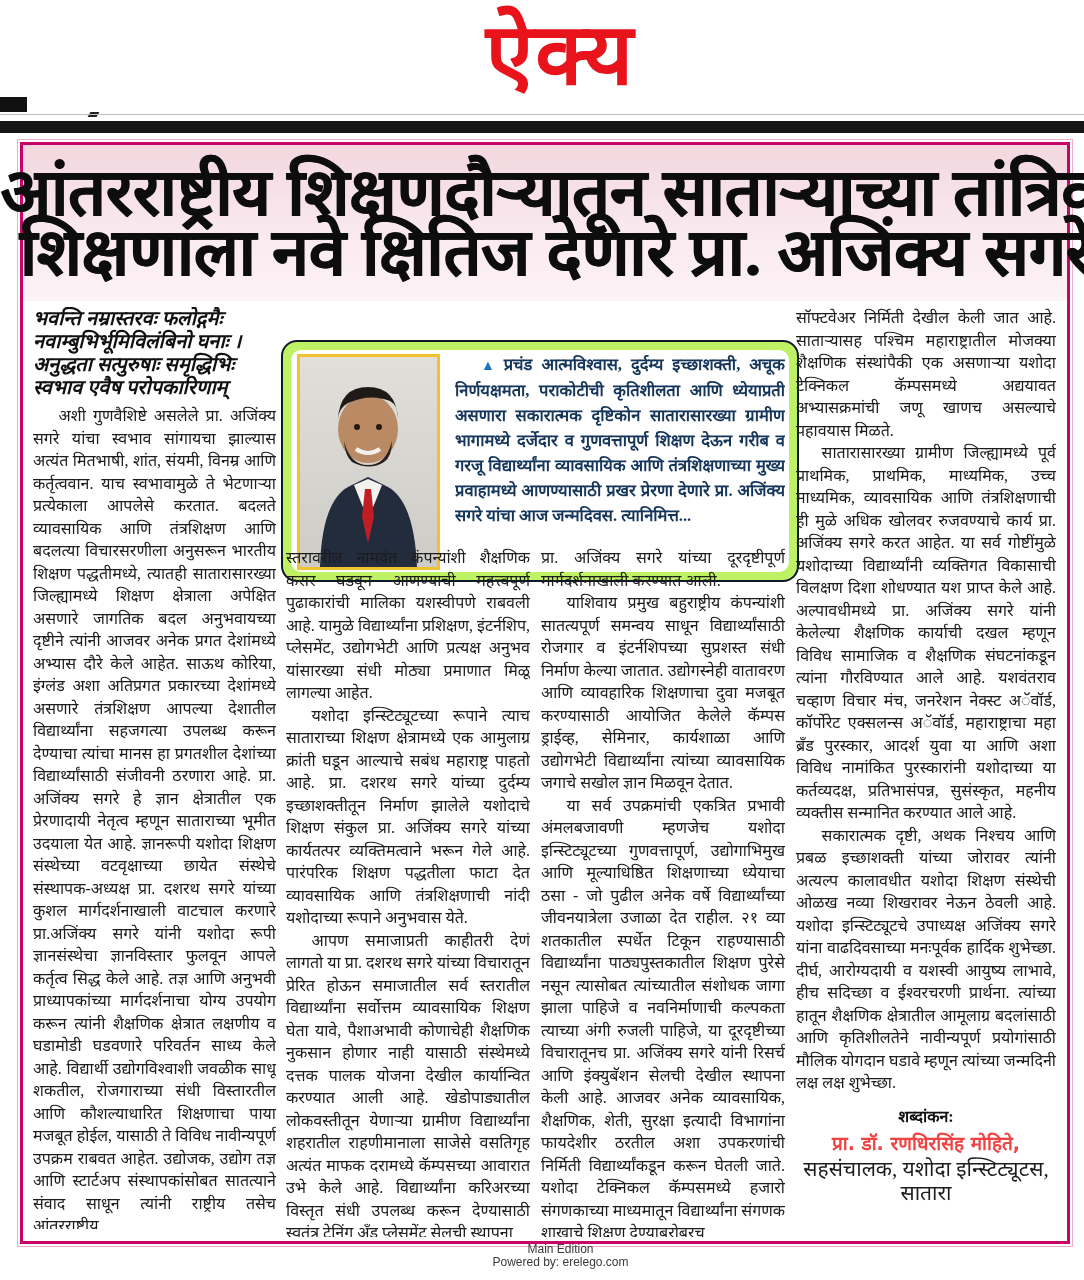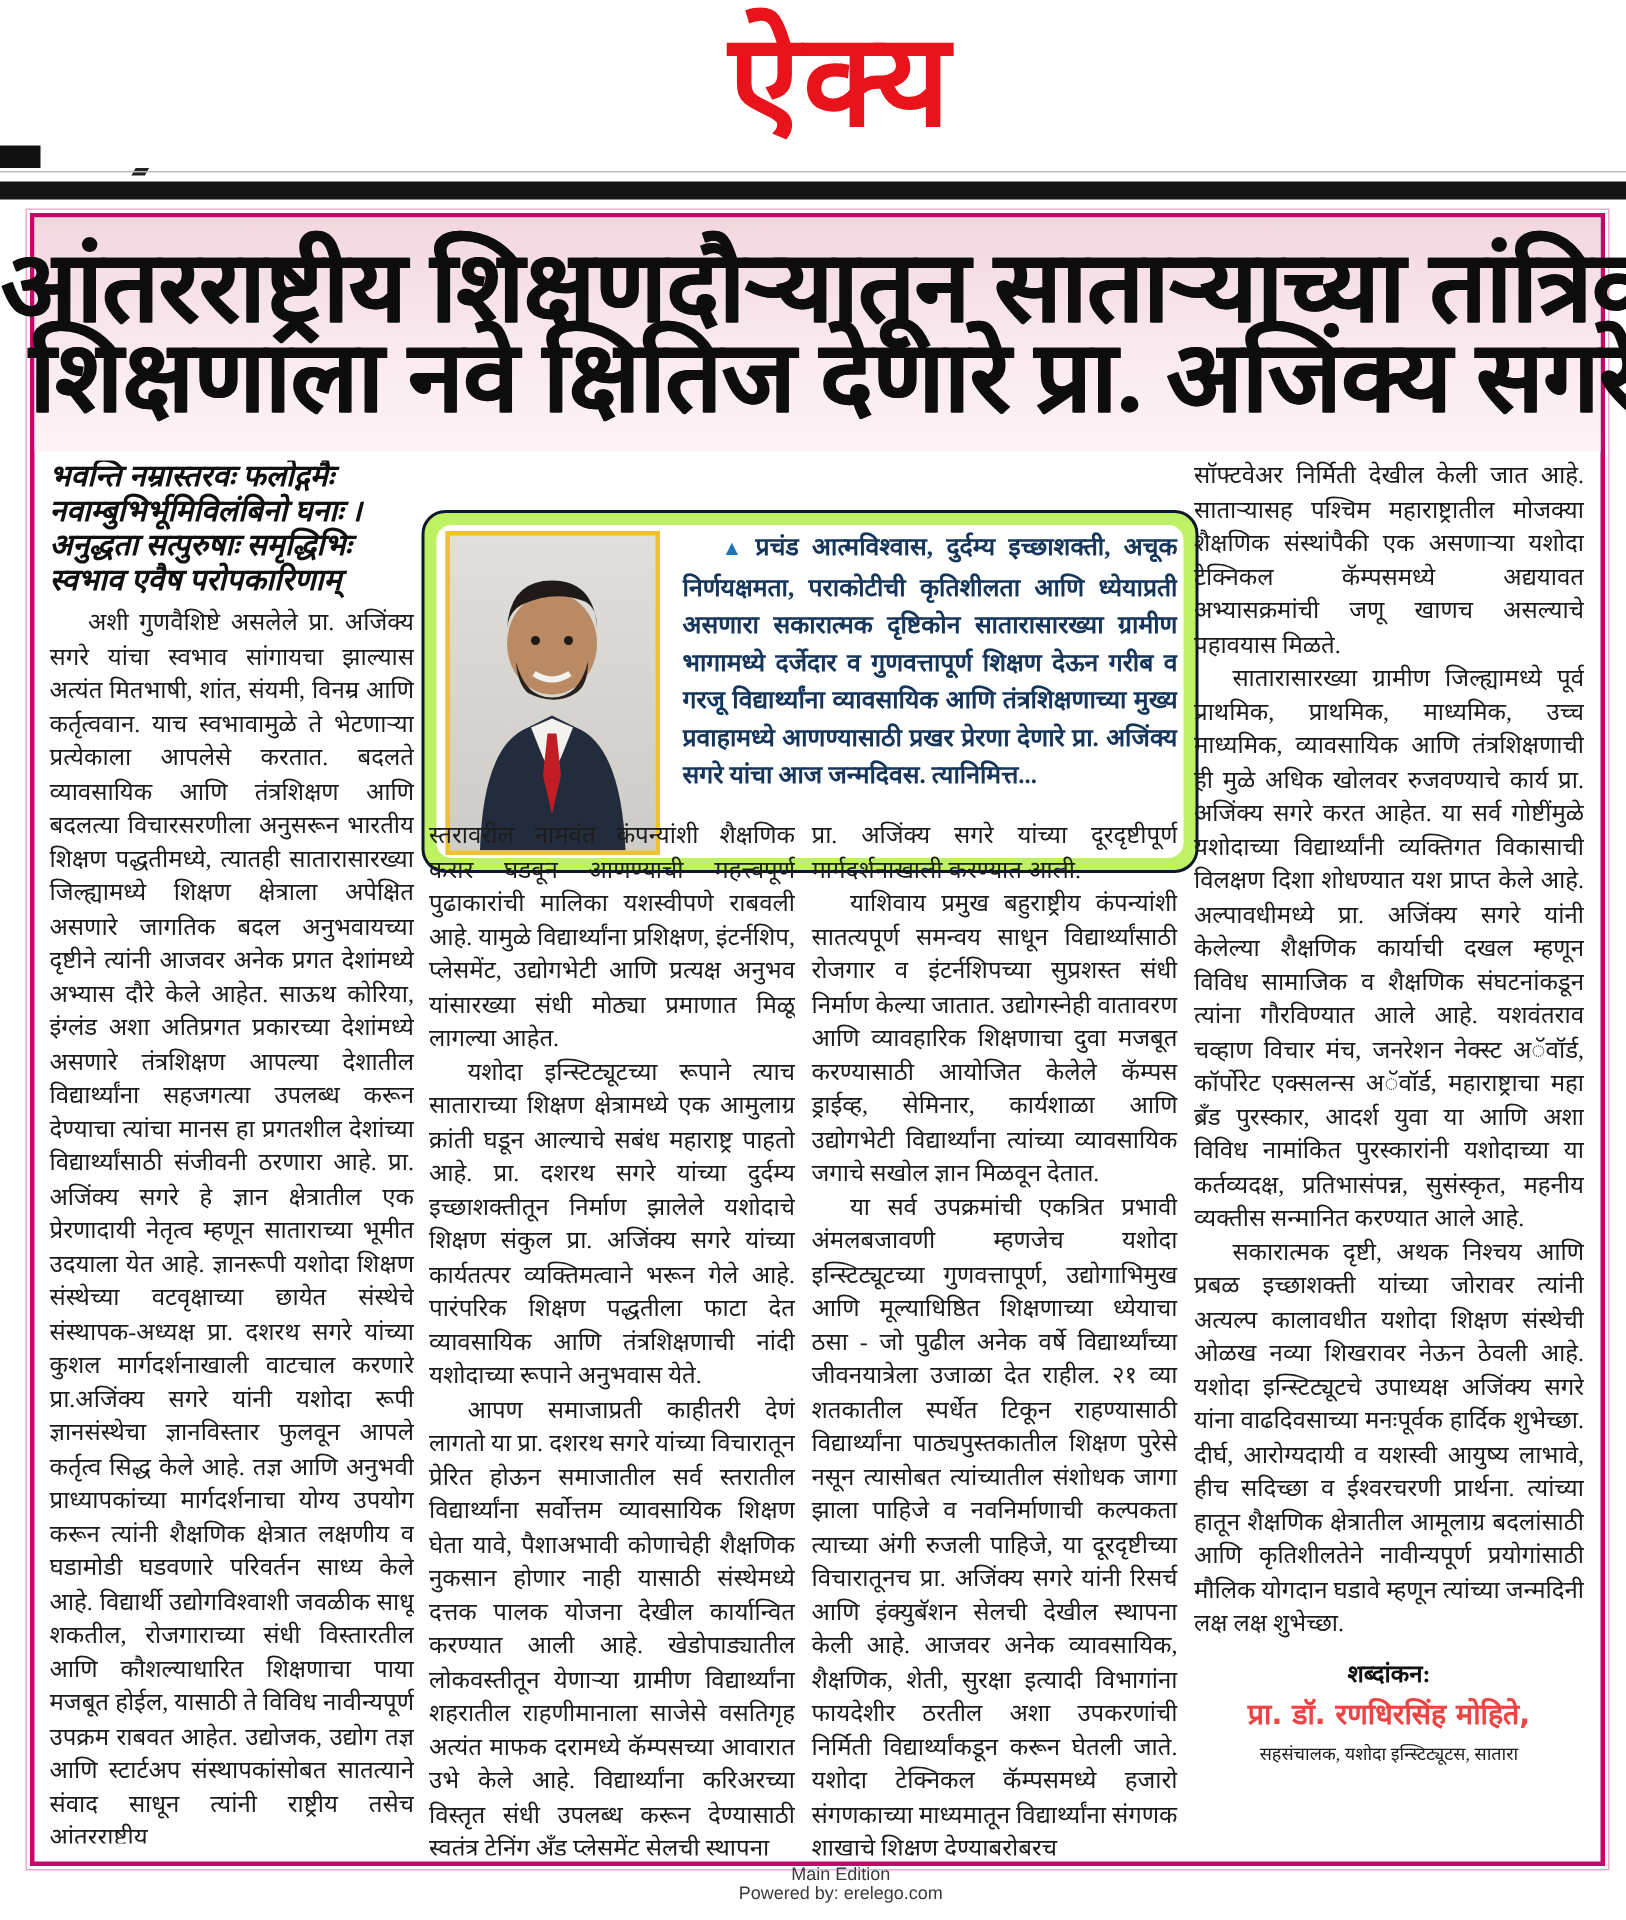--- a/index.html
+++ b/index.html
@@ -47,21 +47,21 @@
             background:#d9d8d3;overflow:hidden;}
   .caption{position:absolute;left:172px;top:10px;right:12px;bottom:8px;overflow:hidden;
            font-weight:700;font-size:16.5px;line-height:25px;color:#15365a;text-align:justify;}
   .caption .tri{color:#1b75bb;font-size:14px;padding:0 4px 0 26px;}
 
   
   .byline{margin-top:10px;text-align:center;text-indent:0;}
   .byline .b-label{font-weight:700;font-size:16px;line-height:24px;color:#111;}
   .byline .b-name{font-weight:800;font-size:19px;line-height:28px;color:#ef4444;
                   font-family:"DejaVu Sans","Liberation Sans",sans-serif;}
-  .byline .b-title{font-size:12px;line-height:24px;color:#1c1c1c;}
+  .byline .b-title{font-size:21px;line-height:24px;color:#1c1c1c;}
 
   
   .footer{position:absolute;top:1243px;left:0;width:100%;text-align:center;
           font-family:"Liberation Sans","DejaVu Sans",sans-serif;font-size:12px;line-height:13px;color:#3a3a3a;}
 </style>
 </head>
 <body>
 
 <div class="page">
 

